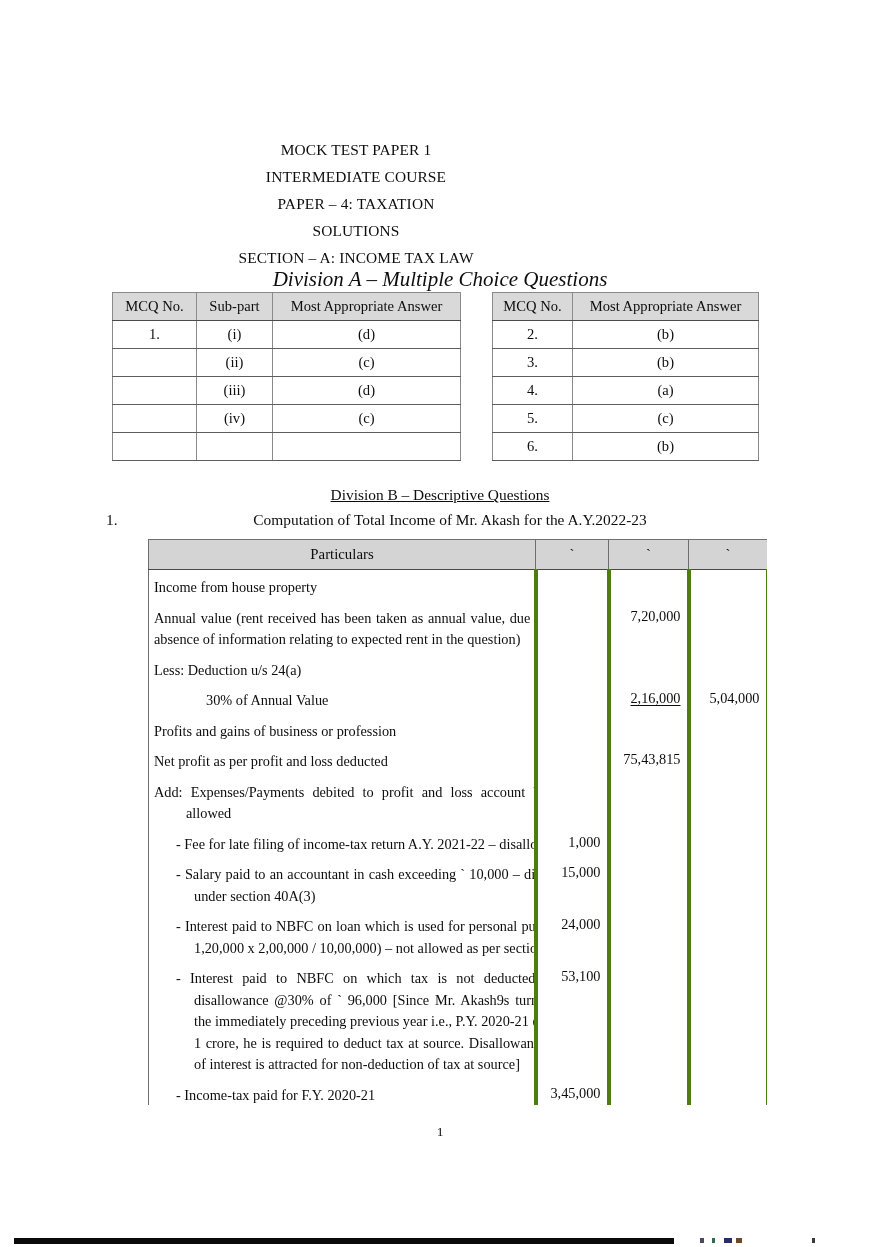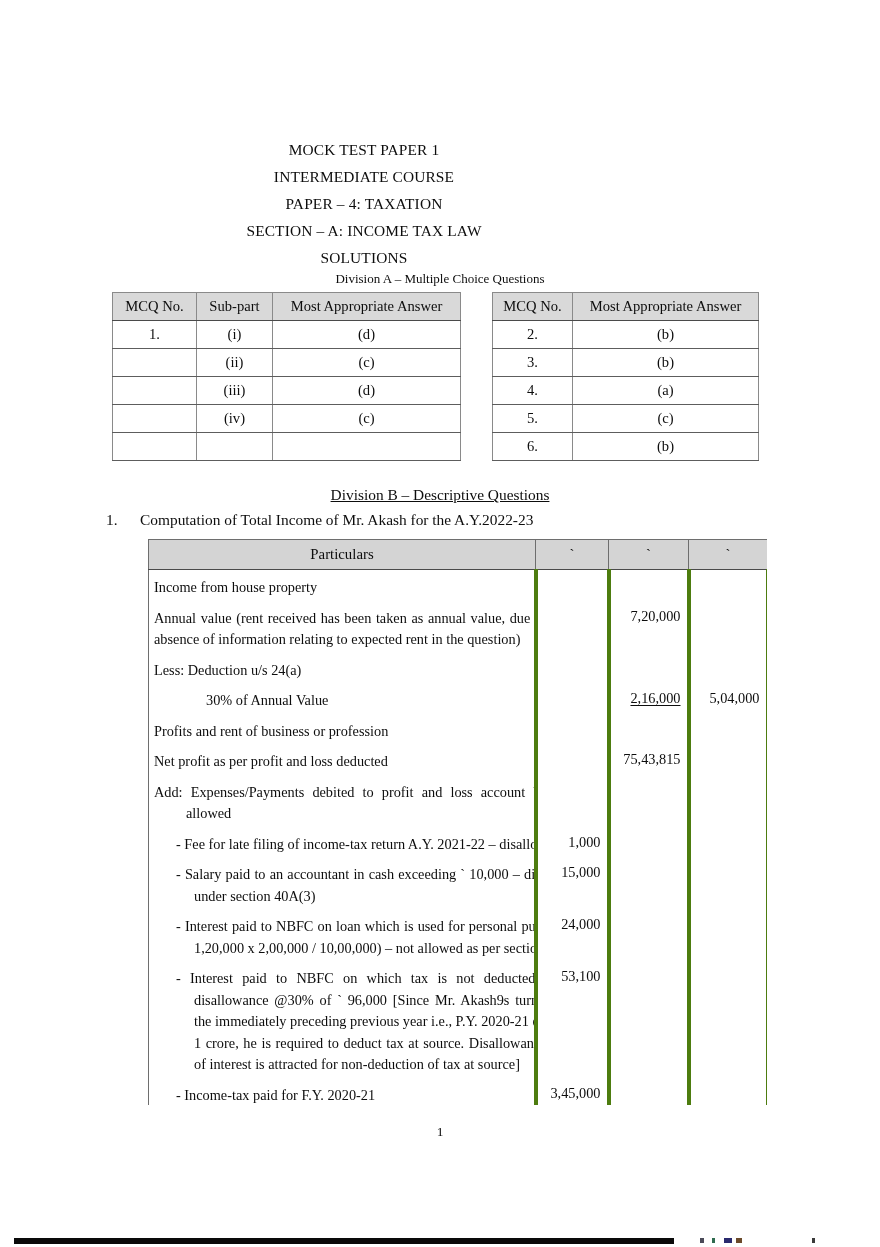--- a/index.html
+++ b/index.html
@@ -22,36 +22,36 @@
     inset: 0;
   }
 
   
   .heading-block {
     position: absolute;
     top: 136px;
     left: 0;
     width: 712px;
     text-align: center;
-    margin-left: 8px;
   }
   .heading-line {
     font-size: 15.4px;
     line-height: 27px;
     letter-spacing: 0.15px;
     white-space: nowrap;
   }
   .division-a {
     position: absolute;
     top: 269px;
     left: 0;
     width: 880px;
     text-align: center;
-    font-size: 13px;
+    font-size: 21px;
     line-height: 20px;
+    font-style: italic;
   }
 
   
   .mcq-wrap {
     position: absolute;
     top: 292px;
     left: 0;
     width: 880px;
     height: 178px;
   }
@@ -103,21 +103,21 @@
     position: absolute;
     top: 511px;
     left: 106px;
     font-size: 15.4px;
   }
   .comp-title {
     position: absolute;
     top: 511px;
     left: 140px;
     width: 620px;
-    text-align: left;
+    text-align: center;
     font-size: 15.4px;
   }
 
   
   .comp-wrap {
     position: absolute;
     top: 539px;
     left: 148px;
     width: 619px;
     height: 566px;
@@ -216,22 +216,22 @@
 </style>
 </head>
 <body>
 
 <div class="page">
 
   <div class="heading-block">
     <div class="heading-line">MOCK TEST PAPER 1</div>
     <div class="heading-line">INTERMEDIATE COURSE</div>
     <div class="heading-line">PAPER – 4: TAXATION</div>
+    <div class="heading-line">SOLUTIONS</div>
     <div class="heading-line">SECTION – A: INCOME TAX LAW</div>
-    <div class="heading-line">SOLUTIONS</div>
   </div>
 
   <div class="division-a">Division A – Multiple Choice Questions</div>
 
   <div class="mcq-wrap">
 
     <table class="mcq" id="mcq-left">
       <colgroup>
           <col class="c1">
           <col class="c2">
@@ -363,21 +363,21 @@
           <td class="part">
               <span class="txt indent-sub">30% of Annual Value</span>
             </td>
           <td class="num"></td>
           <td class="num underline-amt">2,16,000</td>
           <td class="num">5,04,000</td>
         </tr>
 
         <tr>
           <td class="part">
-              <span class="txt">Profits and rent of business or profession</span>
+              <span class="txt">Profits and gains of business or profession</span>
             </td>
           <td class="num"></td>
           <td class="num"></td>
           <td class="num"></td>
         </tr>
 
         <tr>
           <td class="part">
               <span class="txt">Net profit as per profit and loss deducted</span>
             </td>

